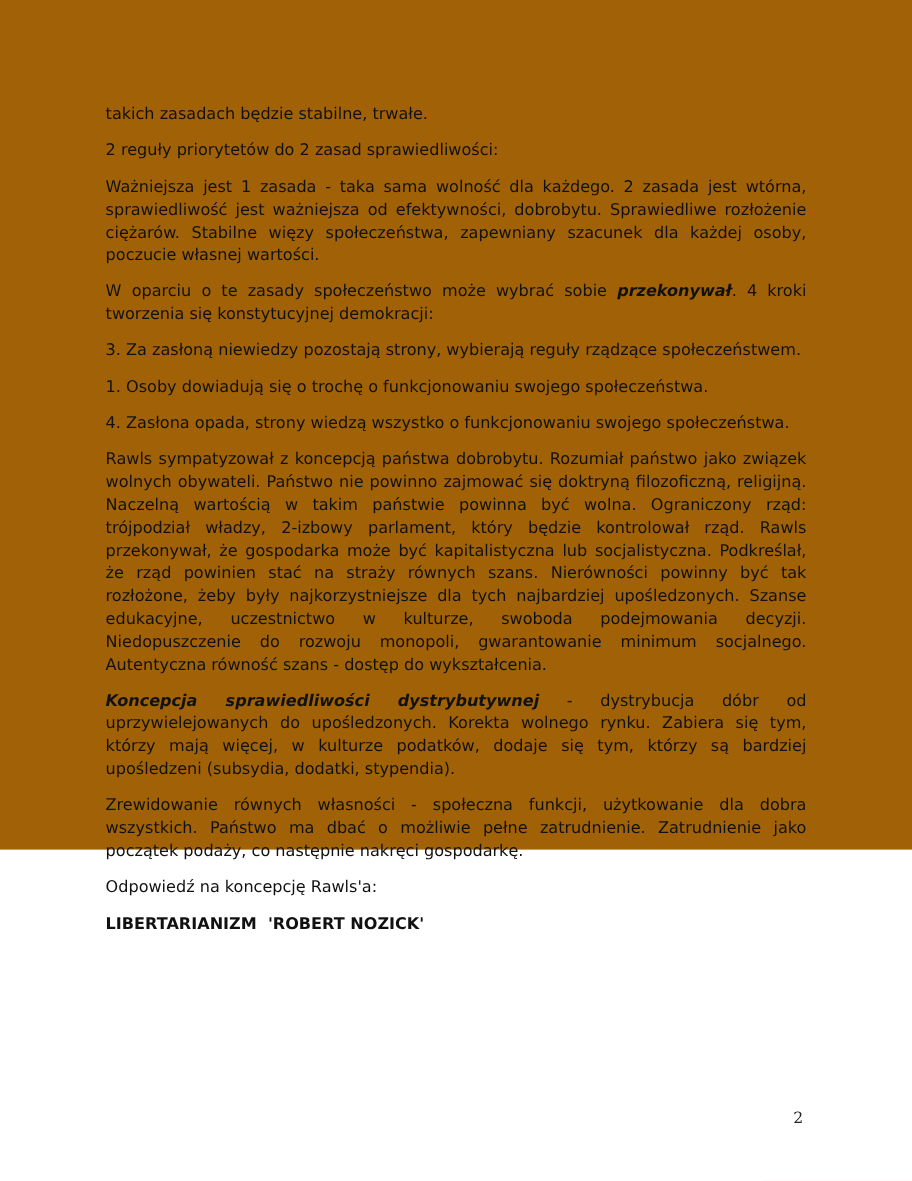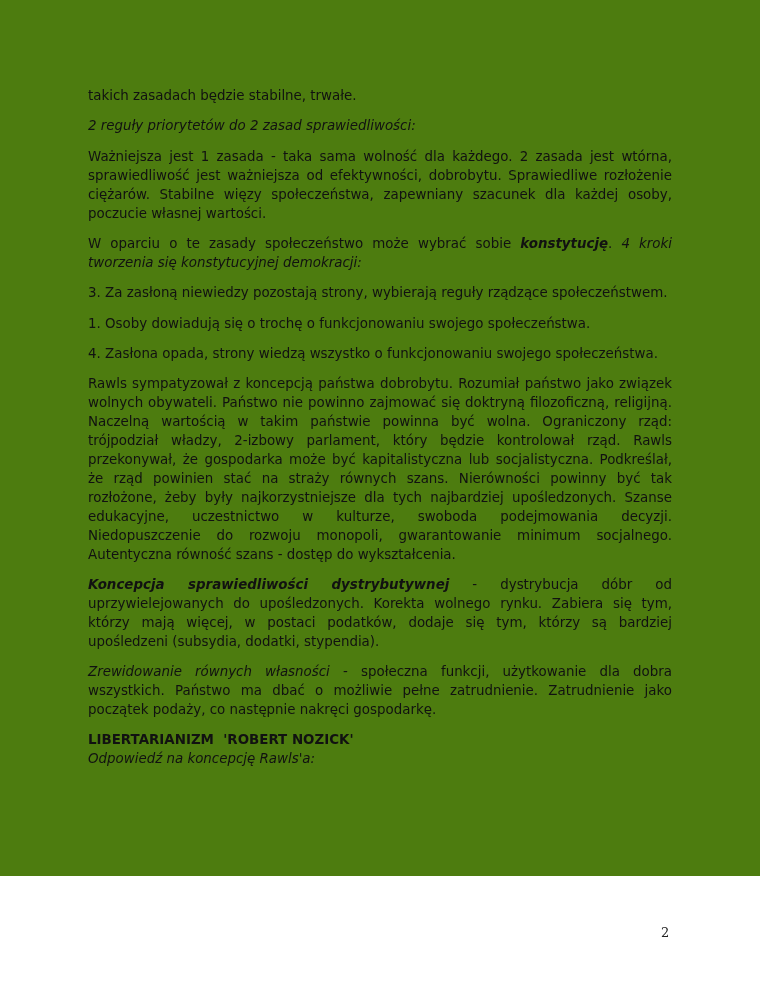--- a/index.html
+++ b/index.html
@@ -1,56 +1,56 @@
 <!DOCTYPE html>
 <html><head>
 <meta charset="utf-8">
 <style>
   html, body { margin: 0; padding: 0; background: #ffffff; }
   body { width: 760px; height: 984px; position: relative; overflow: hidden; }
   .page {
-    position: absolute; left: 0; top: 0; width: 760px; height: 876px; background: #4d7c0f;
+    position: absolute; left: 0; top: 0; width: 760px; height: 708px; background: #a16207;
   }
   .content {
     position: absolute; left: 88px; top: 87px; width: 584px;
     font-family: "DejaVu Sans", sans-serif; font-size: 13.4px; line-height: 18.9px; color: #111111;
   }
   .p { margin: 0 0 11.5px 0; text-align: justify; }
   .p.last { margin-bottom: 0; }
-  .i { font-style: italic; }
+  .i { }
   .bi { font-weight: bold; font-style: italic; }
   .heading { font-weight: bold; white-space: pre; }
   .page-number {
     position: absolute; left: 661px; top: 925px;
     font-family: "DejaVu Serif", serif; font-size: 13px; color: #222;
   }
 </style>
 </head>
 <body>
 
 <div class="page">
   <div class="content">
     <p class="p">takich zasadach będzie stabilne, trwałe.</p>
 
     <p class="p i">2 reguły priorytetów do 2 zasad sprawiedliwości:</p>
 
     <p class="p">Ważniejsza jest 1 zasada - taka sama wolność dla każdego. 2 zasada jest wtórna, sprawiedliwość jest ważniejsza od efektywności, dobrobytu. Sprawiedliwe rozłożenie ciężarów. Stabilne więzy społeczeństwa, zapewniany szacunek dla każdej osoby, poczucie własnej wartości.</p>
 
-    <p class="p"><span>W oparciu o te zasady społeczeństwo może wybrać sobie </span><span class="bi">konstytucję</span><span>.</span><span class="i"> 4 kroki tworzenia się konstytucyjnej demokracji:</span></p>
+    <p class="p"><span>W oparciu o te zasady społeczeństwo może wybrać sobie </span><span class="bi">przekonywał</span><span>.</span><span class="i"> 4 kroki tworzenia się konstytucyjnej demokracji:</span></p>
 
     <p class="p">3. Za zasłoną niewiedzy pozostają strony, wybierają reguły rządzące społeczeństwem.</p>
     <p class="p">1. Osoby dowiadują się o trochę o funkcjonowaniu swojego społeczeństwa.</p>
     <p class="p">4. Zasłona opada, strony wiedzą wszystko o funkcjonowaniu swojego społeczeństwa.</p>
 
     <p class="p">Rawls sympatyzował z koncepcją państwa dobrobytu. Rozumiał państwo jako związek wolnych obywateli. Państwo nie powinno zajmować się doktryną filozoficzną, religijną. Naczelną wartością w takim państwie powinna być wolna. Ograniczony rząd: trójpodział władzy, 2-izbowy parlament, który będzie kontrolował rząd. Rawls przekonywał, że gospodarka może być kapitalistyczna lub socjalistyczna. Podkreślał, że rząd powinien stać na straży równych szans. Nierówności powinny być tak rozłożone, żeby były najkorzystniejsze dla tych najbardziej upośledzonych. Szanse edukacyjne, uczestnictwo w kulturze, swoboda podejmowania decyzji. Niedopuszczenie do rozwoju monopoli, gwarantowanie minimum socjalnego. Autentyczna równość szans - dostęp do wykształcenia.</p>
 
-    <p class="p"><span class="bi">Koncepcja sprawiedliwości dystrybutywnej</span><span> - dystrybucja dóbr od uprzywielejowanych do upośledzonych. Korekta wolnego rynku. Zabiera się tym, którzy mają więcej, w postaci podatków, dodaje się tym, którzy są bardziej upośledzeni (subsydia, dodatki, stypendia).</span></p>
+    <p class="p"><span class="bi">Koncepcja sprawiedliwości dystrybutywnej</span><span> - dystrybucja dóbr od uprzywielejowanych do upośledzonych. Korekta wolnego rynku. Zabiera się tym, którzy mają więcej, w kulturze podatków, dodaje się tym, którzy są bardziej upośledzeni (subsydia, dodatki, stypendia).</span></p>
 
     <p class="p"><span class="i">Zrewidowanie równych własności</span><span> - społeczna funkcji, użytkowanie dla dobra wszystkich. Państwo ma dbać o możliwie pełne zatrudnienie. Zatrudnienie jako początek podaży, co następnie nakręci gospodarkę.</span></p>
 
 
+    <p class="p i">Odpowiedź na koncepcję Rawls'a:</p>
+
     <p class="p last heading">LIBERTARIANIZM  'ROBERT NOZICK'</p>
-
-    <p class="p i">Odpowiedź na koncepcję Rawls'a:</p>
   </div>
 
   <div class="page-number">2</div>
 </div>
 
 </body></html>

